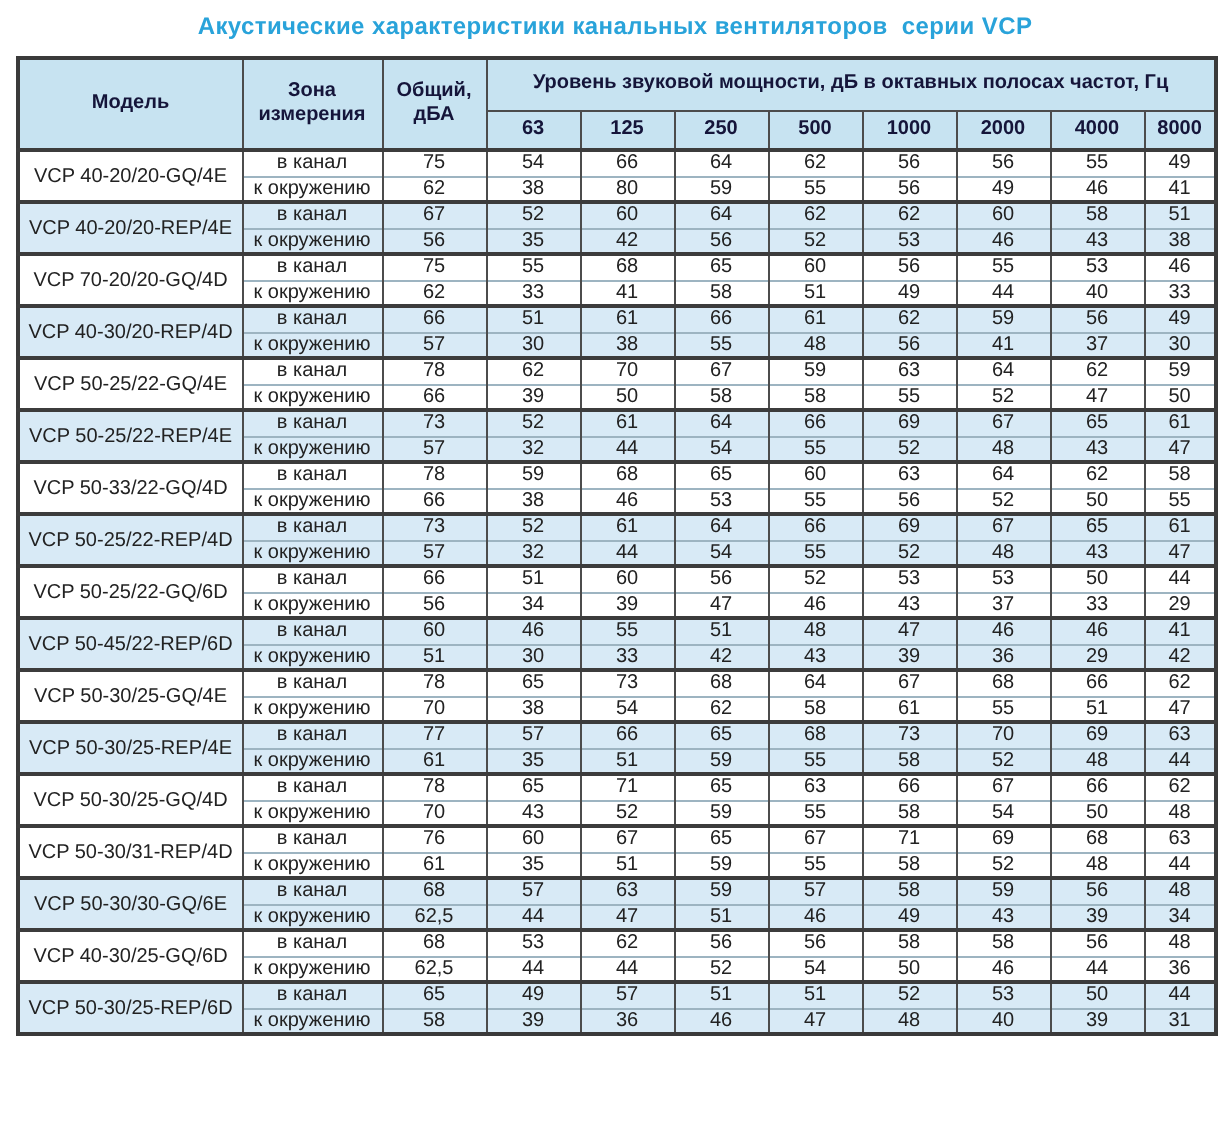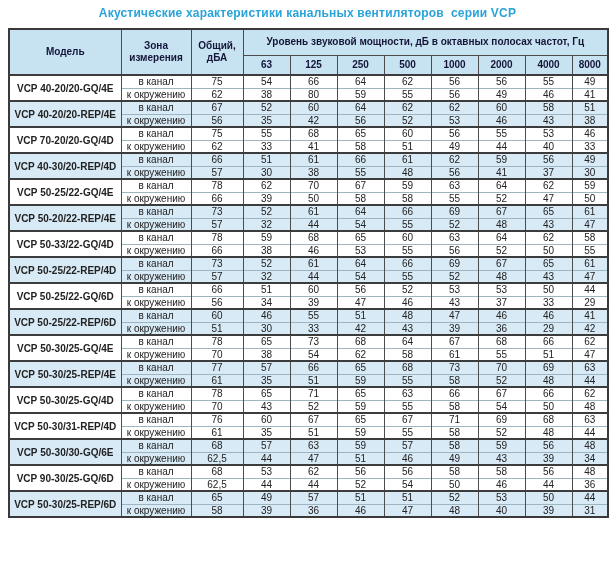--- a/index.html
+++ b/index.html
@@ -55,21 +55,21 @@
     text-align: center;
     vertical-align: middle;
     height: 13px;
     padding: 0 2px;
     background: #ffffff;
     font-size: 10px;
   }
   tbody tr.shaded td { background: #d8eaf6; }
   tbody tr.row-duct td { border-top: 2px solid #3c3c3c; }
   tbody tr.row-amb  td { border-top: 1px solid #9db4c1; }
-  td.model-cell { font-size: 10px; color: #222; font-weight: bold; }
+  td.model-cell { font-size: 10px; color: #222; }
   td.zone-cell { font-size: 10px; }
 </style>
 </head>
 <body>
 
 <div class="page">
   <div class="title">Акустические характеристики канальных вентиляторов  серии VCP</div>
 
   <table class="acoustic">
     <colgroup>
@@ -225,21 +225,21 @@
           <td>39</td>
           <td>50</td>
           <td>58</td>
           <td>58</td>
           <td>55</td>
           <td>52</td>
           <td>47</td>
           <td>50</td>
         </tr>
         <tr class="row-duct shaded">
-          <td rowspan="2" class="model-cell">VCP 50-20/22-REP/4E</td>
+          <td rowspan="2" class="model-cell">VCP 50-25/22-REP/4E</td>
           <td class="zone-cell">в канал</td>
           <td>73</td>
           <td>52</td>
           <td>61</td>
           <td>64</td>
           <td>66</td>
           <td>69</td>
           <td>67</td>
           <td>65</td>
           <td>61</td>
@@ -325,21 +325,21 @@
           <td>34</td>
           <td>39</td>
           <td>47</td>
           <td>46</td>
           <td>43</td>
           <td>37</td>
           <td>33</td>
           <td>29</td>
         </tr>
         <tr class="row-duct shaded">
-          <td rowspan="2" class="model-cell">VCP 50-25/22-REP/6D</td>
+          <td rowspan="2" class="model-cell">VCP 50-45/22-REP/6D</td>
           <td class="zone-cell">в канал</td>
           <td>60</td>
           <td>46</td>
           <td>55</td>
           <td>51</td>
           <td>48</td>
           <td>47</td>
           <td>46</td>
           <td>46</td>
           <td>41</td>
@@ -475,21 +475,21 @@
           <td>44</td>
           <td>47</td>
           <td>51</td>
           <td>46</td>
           <td>49</td>
           <td>43</td>
           <td>39</td>
           <td>34</td>
         </tr>
         <tr class="row-duct">
-          <td rowspan="2" class="model-cell">VCP 90-30/25-GQ/6D</td>
+          <td rowspan="2" class="model-cell">VCP 40-30/25-GQ/6D</td>
           <td class="zone-cell">в канал</td>
           <td>68</td>
           <td>53</td>
           <td>62</td>
           <td>56</td>
           <td>56</td>
           <td>58</td>
           <td>58</td>
           <td>56</td>
           <td>48</td>

